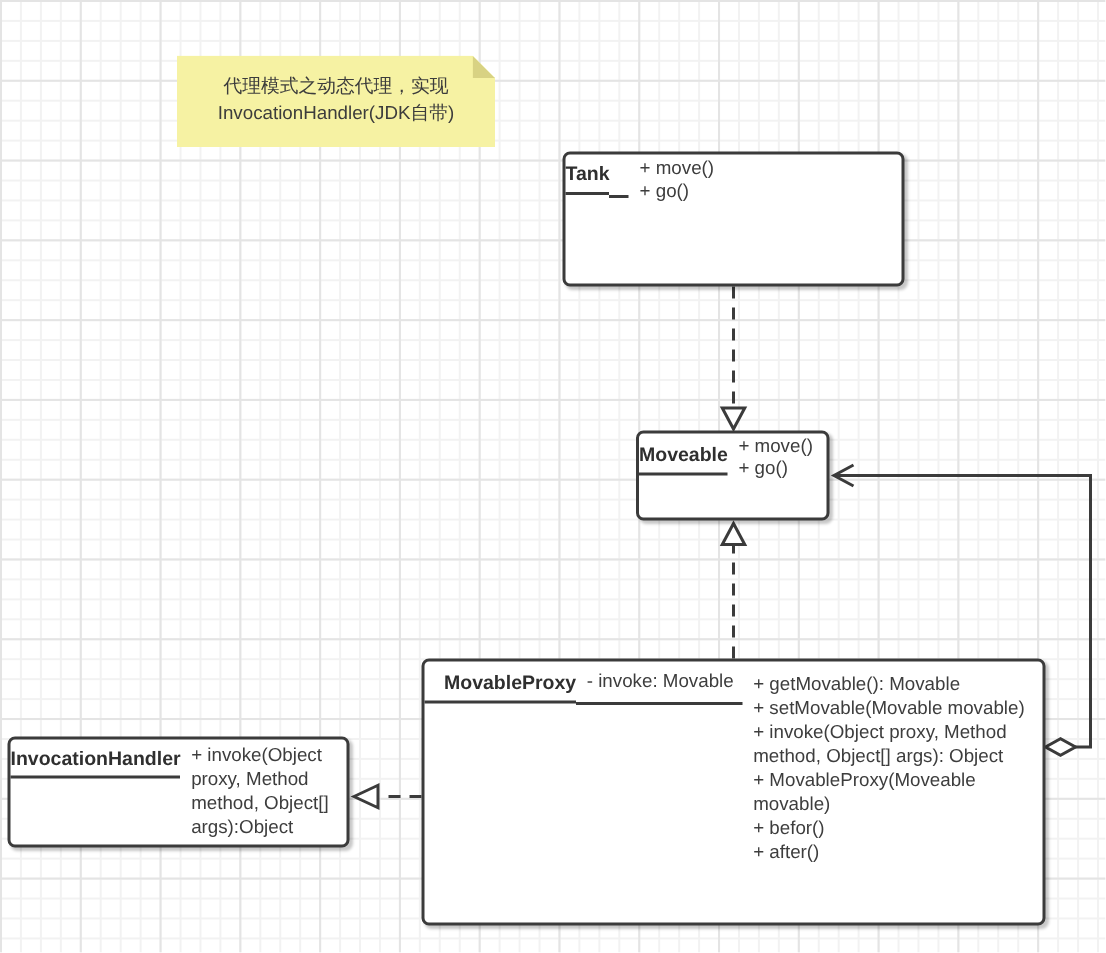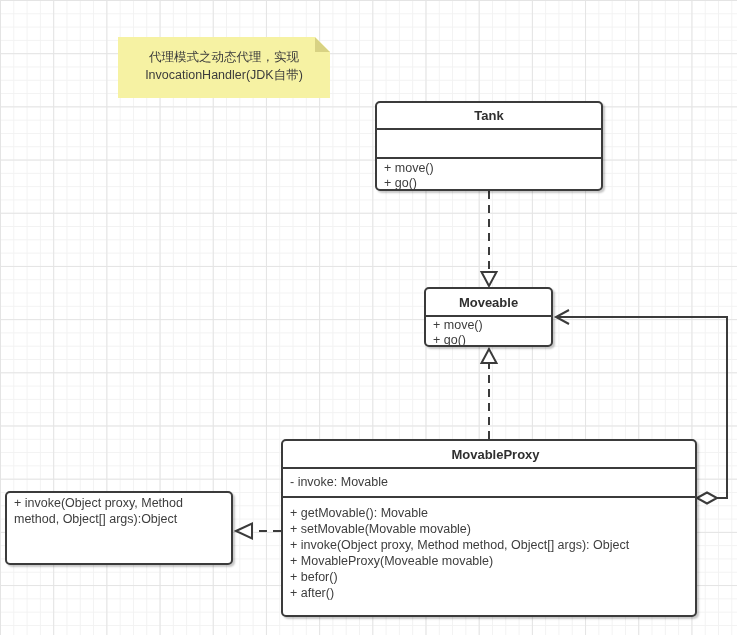--- a/index.html
+++ b/index.html
@@ -37,21 +37,21 @@
   .head { stroke: var(--line); stroke-width: 2; fill: var(--box-bg); }
 
   .uml-box {
     position: absolute;
     box-sizing: border-box;
     background: var(--box-bg);
     border: 2px solid var(--line);
     border-radius: 5px;
     box-shadow: 2px 2px 2px rgba(0,0,0,0.22);
     display: flex;
-    flex-direction: column;
+    flex-direction: row;
     color: var(--text);
   }
   .uml-name {
     flex: 0 0 auto;
     box-sizing: content-box;
     font-weight: bold;
     font-size: 13px;
     color: #2f2f2f;
     display: flex;
     align-items: center;
@@ -173,18 +173,19 @@
       <div>+ getMovable(): Movable</div>
       <div>+ setMovable(Movable movable)</div>
       <div>+ invoke(Object proxy, Method method, Object[] args): Object</div>
       <div>+ MovableProxy(Moveable movable)</div>
       <div>+ befor()</div>
       <div>+ after()</div>
     </div>
   </div>
 
   <div class="uml-box" id="invocation-handler">
+    <div class="uml-name">InvocationHandler</div>
     <div class="uml-methods">
       <div>+ invoke(Object proxy, Method method, Object[] args):Object</div>
     </div>
   </div>
 
 </div>
 
 </body></html>

